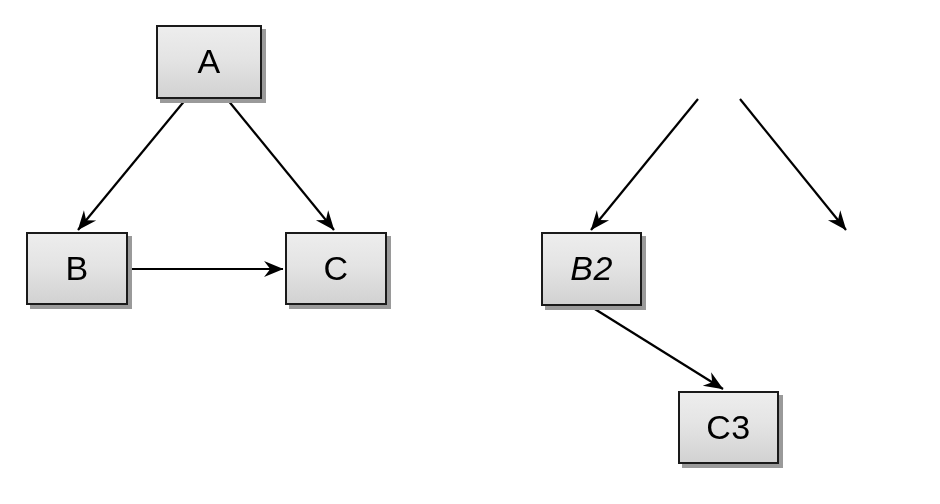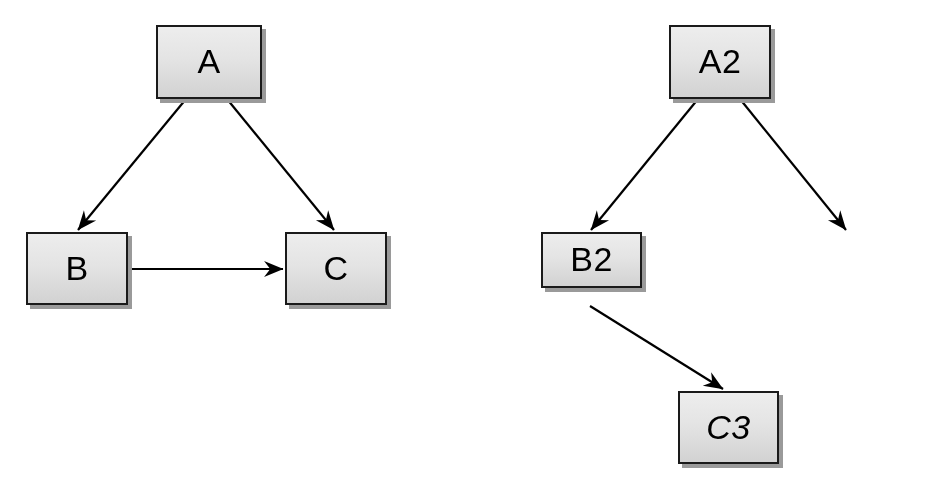--- a/index.html
+++ b/index.html
@@ -70,23 +70,20 @@
   <div class="node" style="left: 156px; top: 25px; width: 106px; height: 74px;">
     <span class="node-label">A</span>
   </div>
   <div class="node" style="left: 26px; top: 232px; width: 102px; height: 73px;">
     <span class="node-label">B</span>
   </div>
   <div class="node" style="left: 285px; top: 232px; width: 102px; height: 73px;">
     <span class="node-label">C</span>
   </div>
 
-  <div class="node" style="left: 669px; top: 25px; width: 102px; height: 74px;">
-    <span class="node-label">A2</span>
-  </div>
-  <div class="node" style="left: 541px; top: 232px; width: 101px; height: 56px;">
+  <div class="node" style="left: 541px; top: 232px; width: 101px; height: 74px; font-style: italic;">
     <span class="node-label">B2</span>
   </div>
-  <div class="node" style="left: 678px; top: 391px; width: 101px; height: 73px; font-style: italic;">
+  <div class="node" style="left: 678px; top: 391px; width: 101px; height: 73px;">
     <span class="node-label">C3</span>
   </div>
 
 </div>
 
 </body></html>

